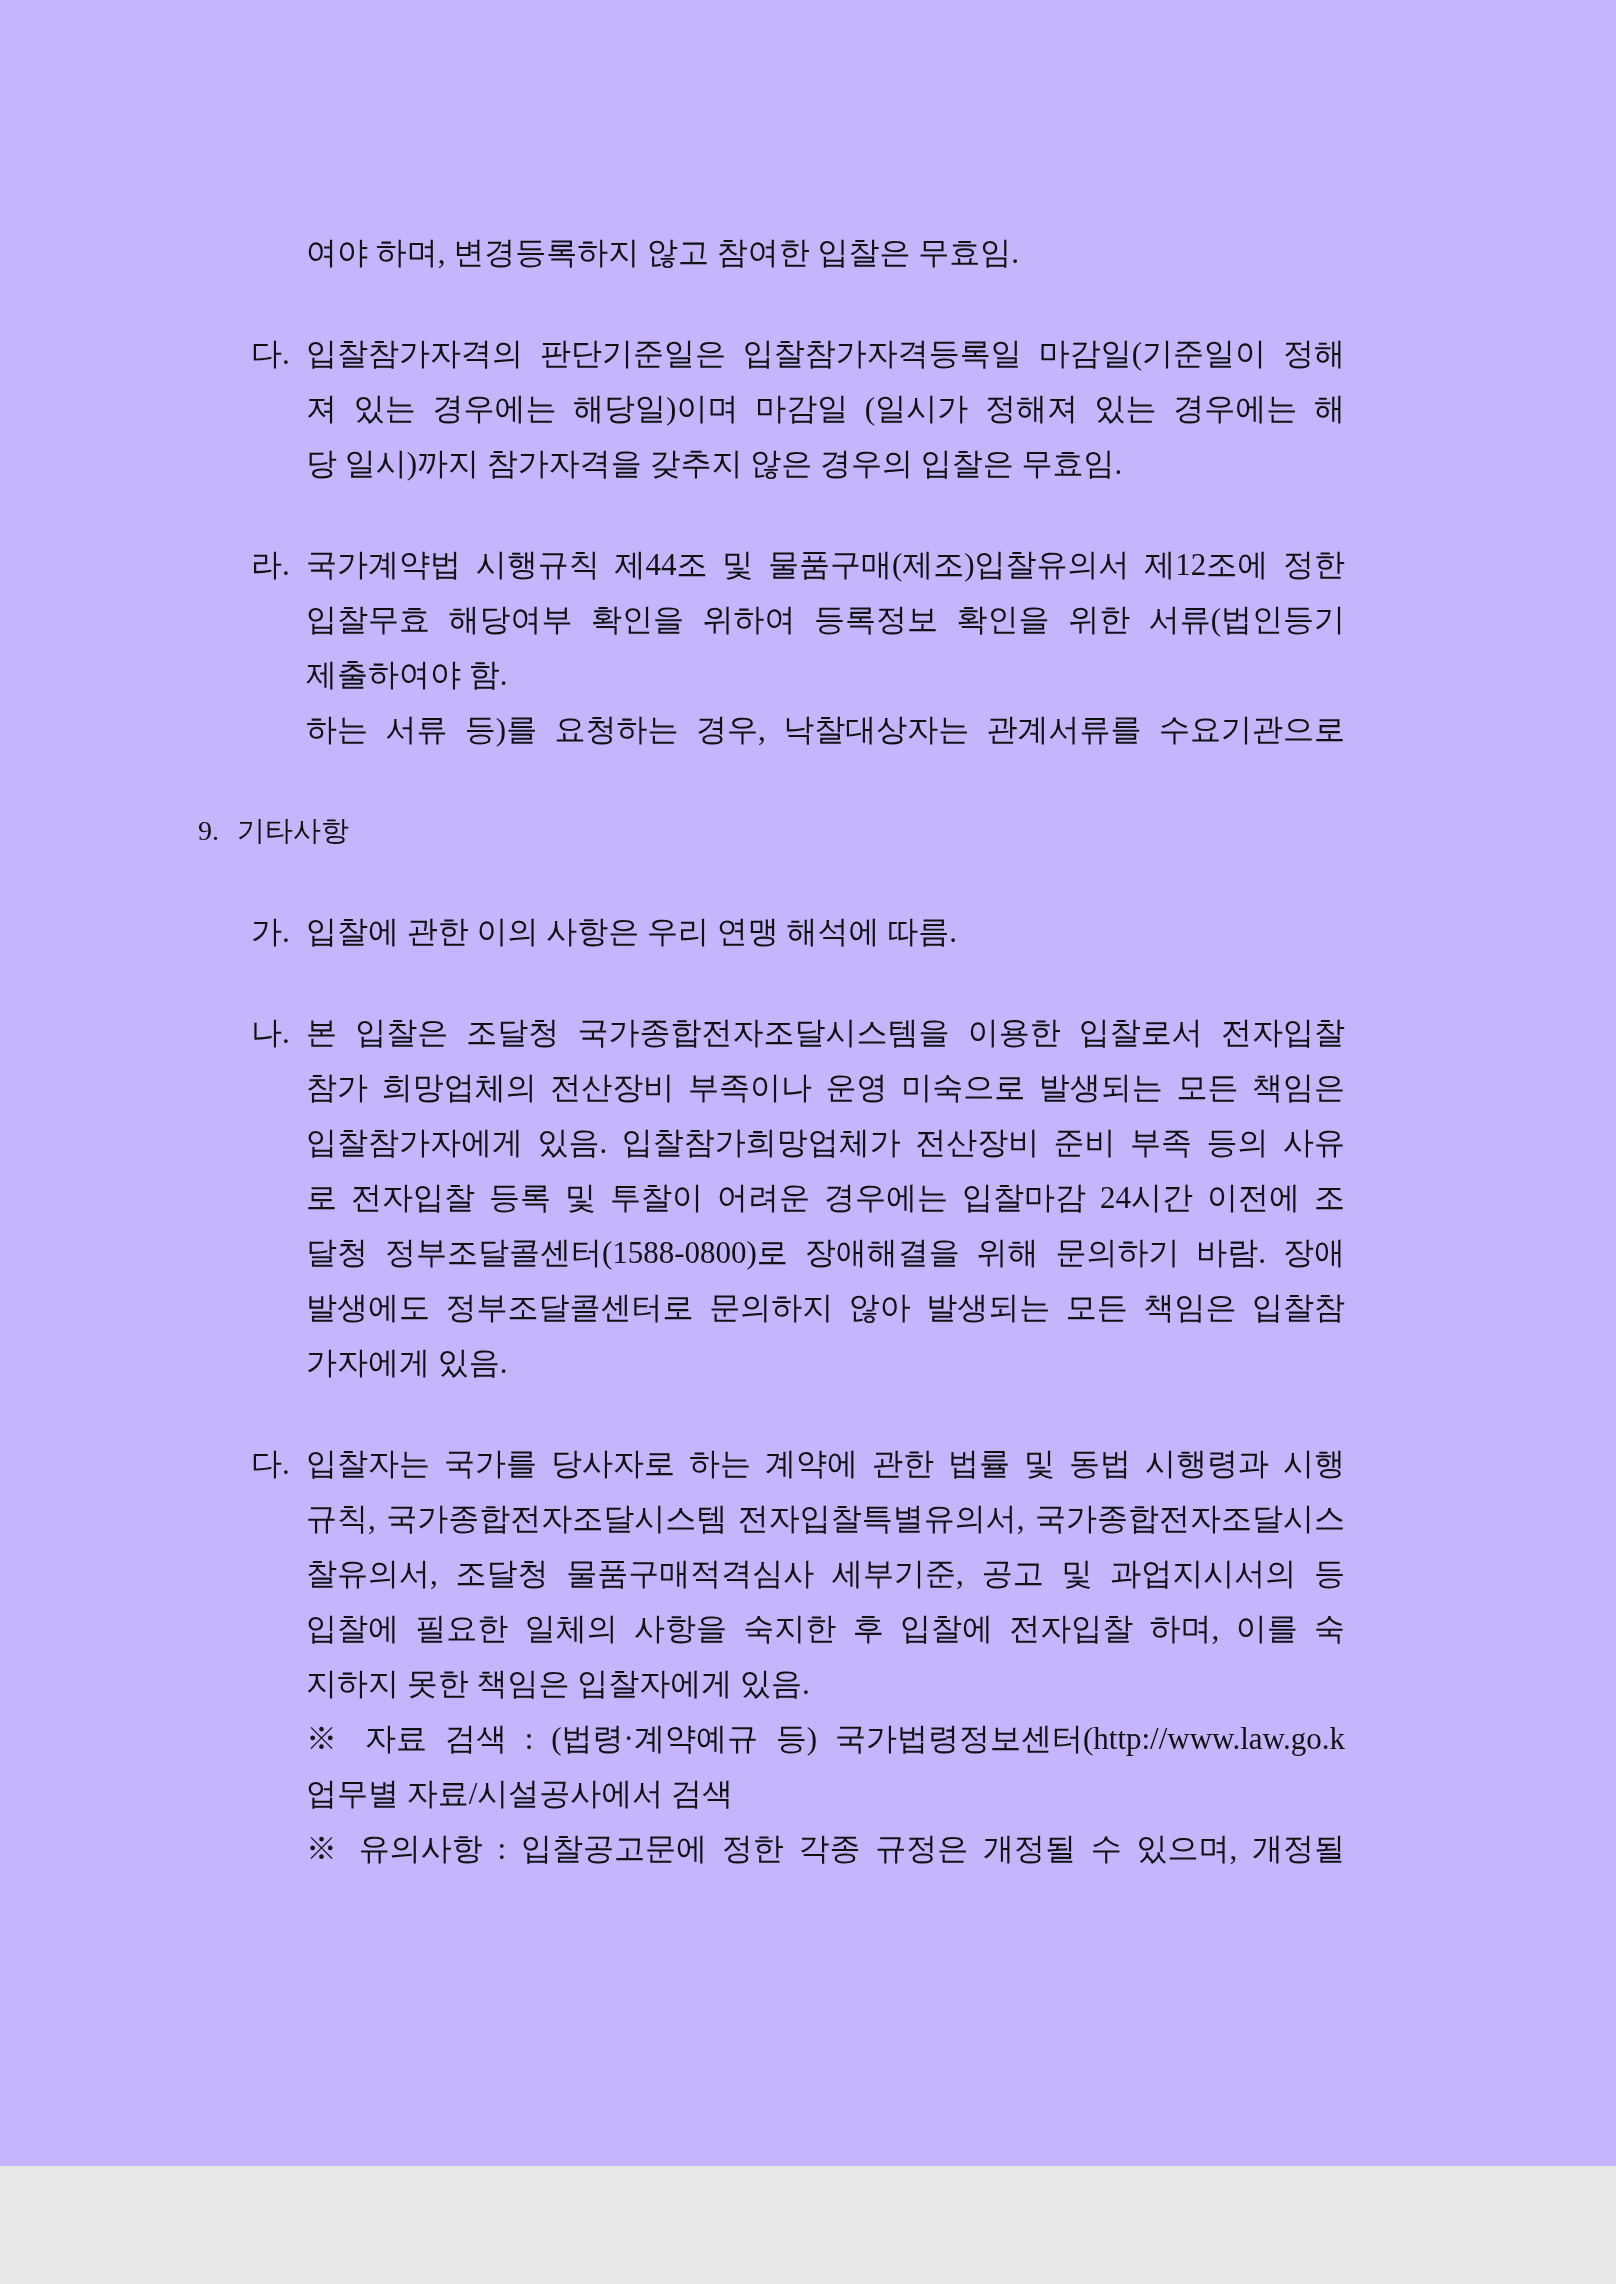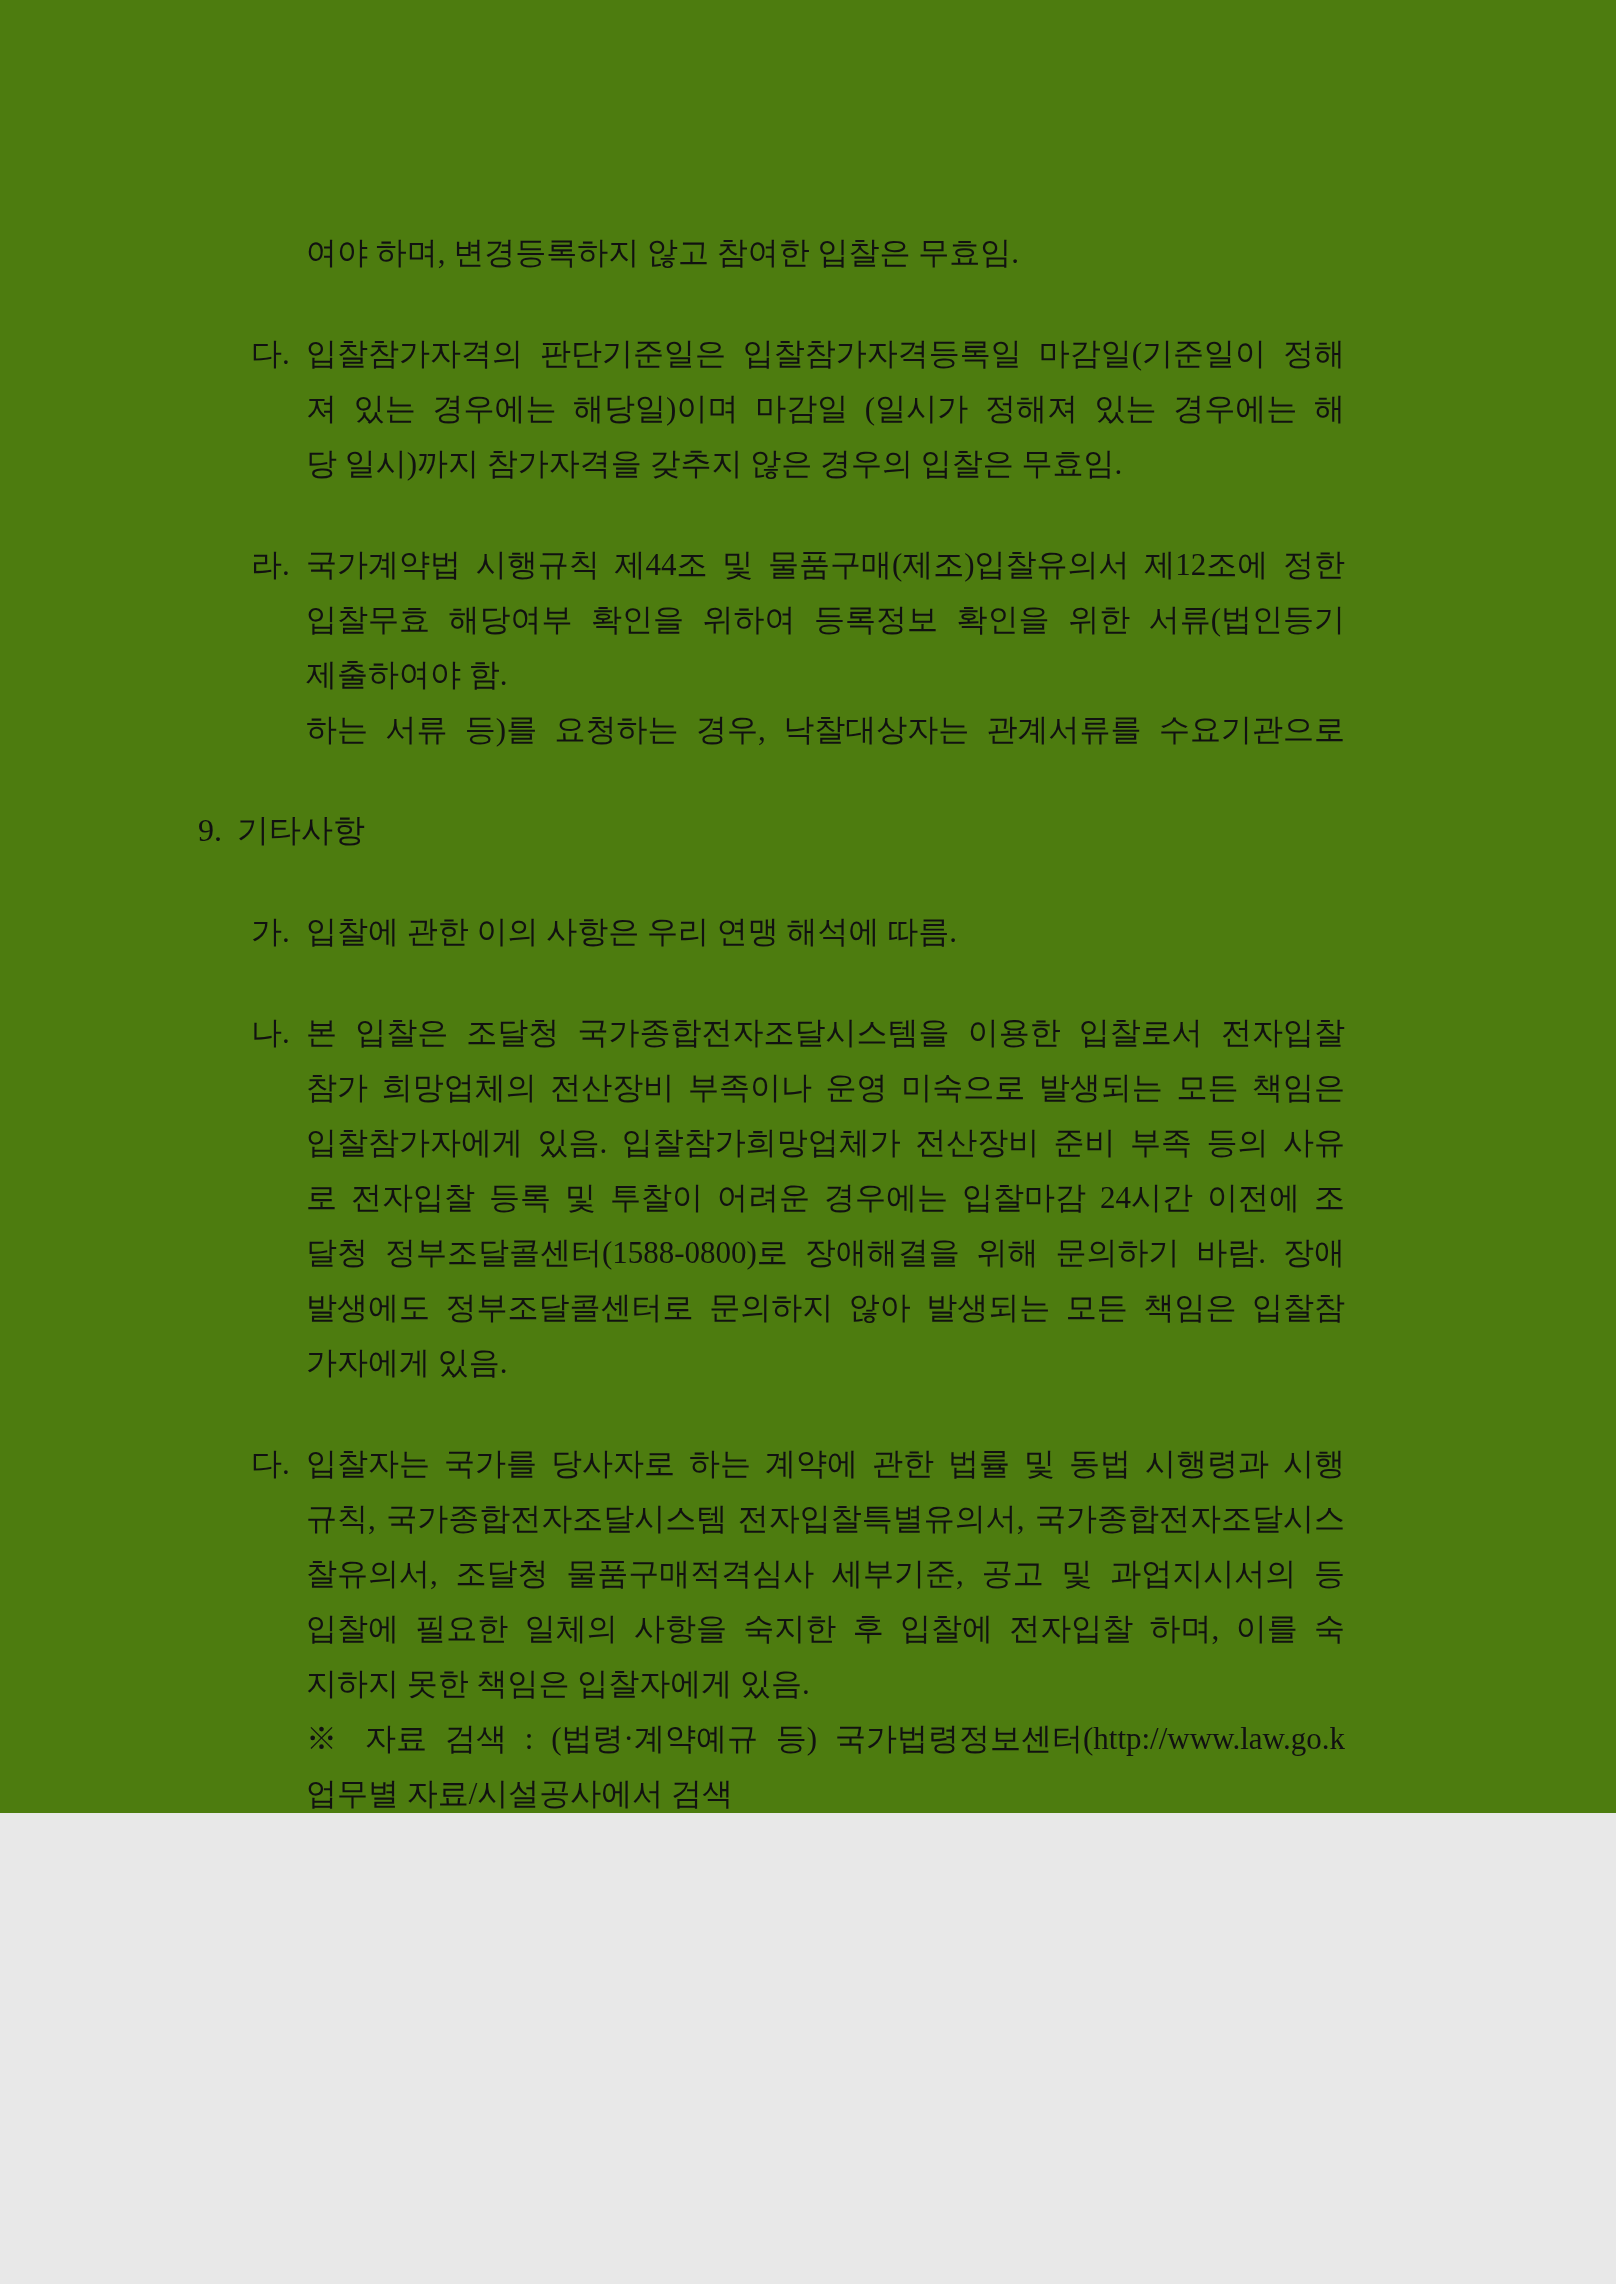--- a/index.html
+++ b/index.html
@@ -3,22 +3,22 @@
 <meta charset="utf-8">
 <style>
   html, body {
     margin: 0;
     padding: 0;
     background: #e8e8e8;
   }
   .page {
     position: relative;
     width: 1616px;
-    height: 1813px;
-    background: #4d7c0f;
+    height: 2166px;
+    background: #c4b5fd;
     font-family: "Liberation Serif", "DejaVu Serif", serif;
     color: #111111;
     overflow: hidden;
   }
   .doc {
     position: absolute;
     left: 306px;
     top: 225px;
     width: 1039px;
     font-size: 31px;
@@ -40,21 +40,21 @@
     position: absolute;
     left: -55px;
     top: 0;
     width: 55px;
     white-space: nowrap;
   }
   .heading {
     position: relative;
     margin-left: -108px;
     white-space: nowrap;
-    font-size: 32px;
+    font-size: 28px;
   }
   .heading .num {
     display: inline-block;
     width: 39px;
   }
 </style>
 </head>
 <body>
 
 <div class="page">

